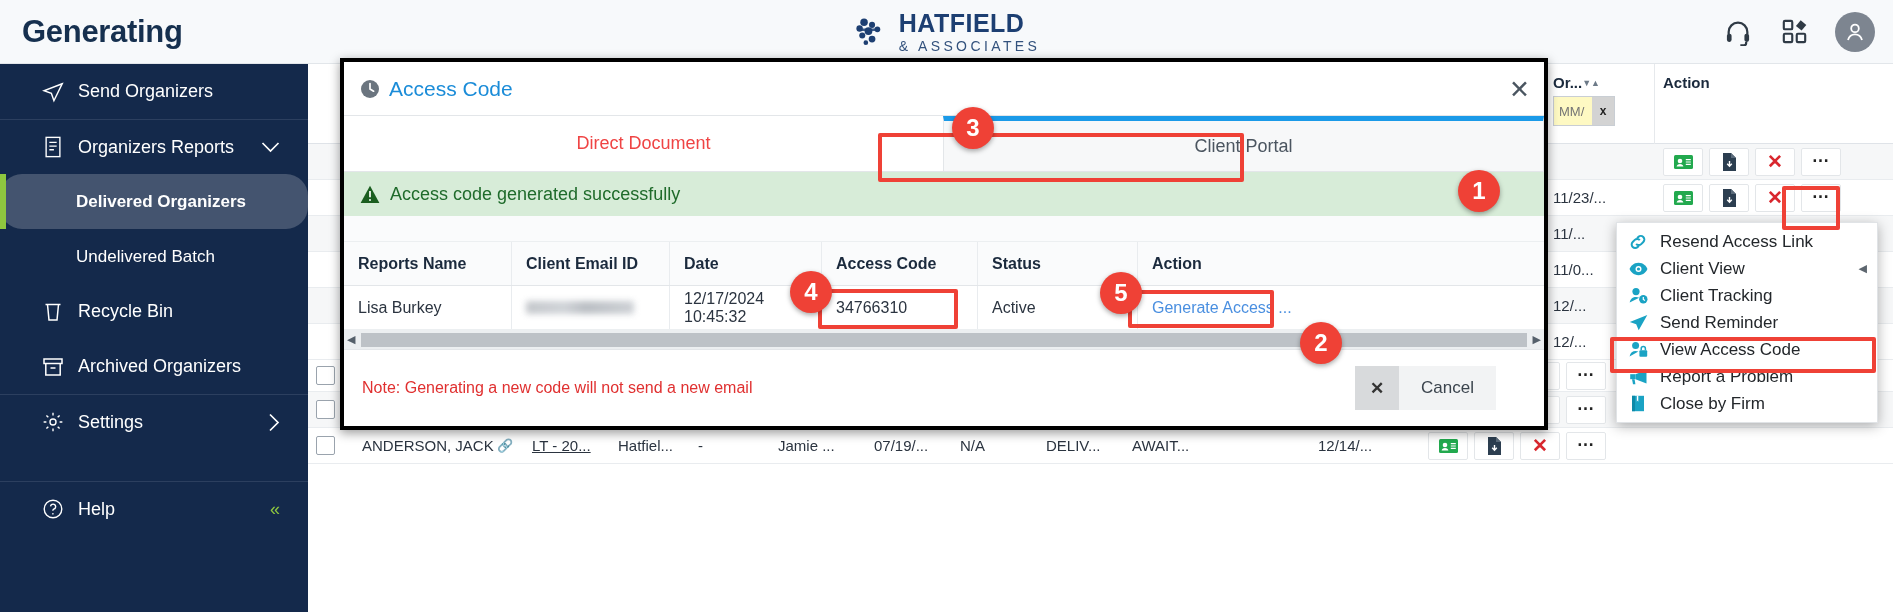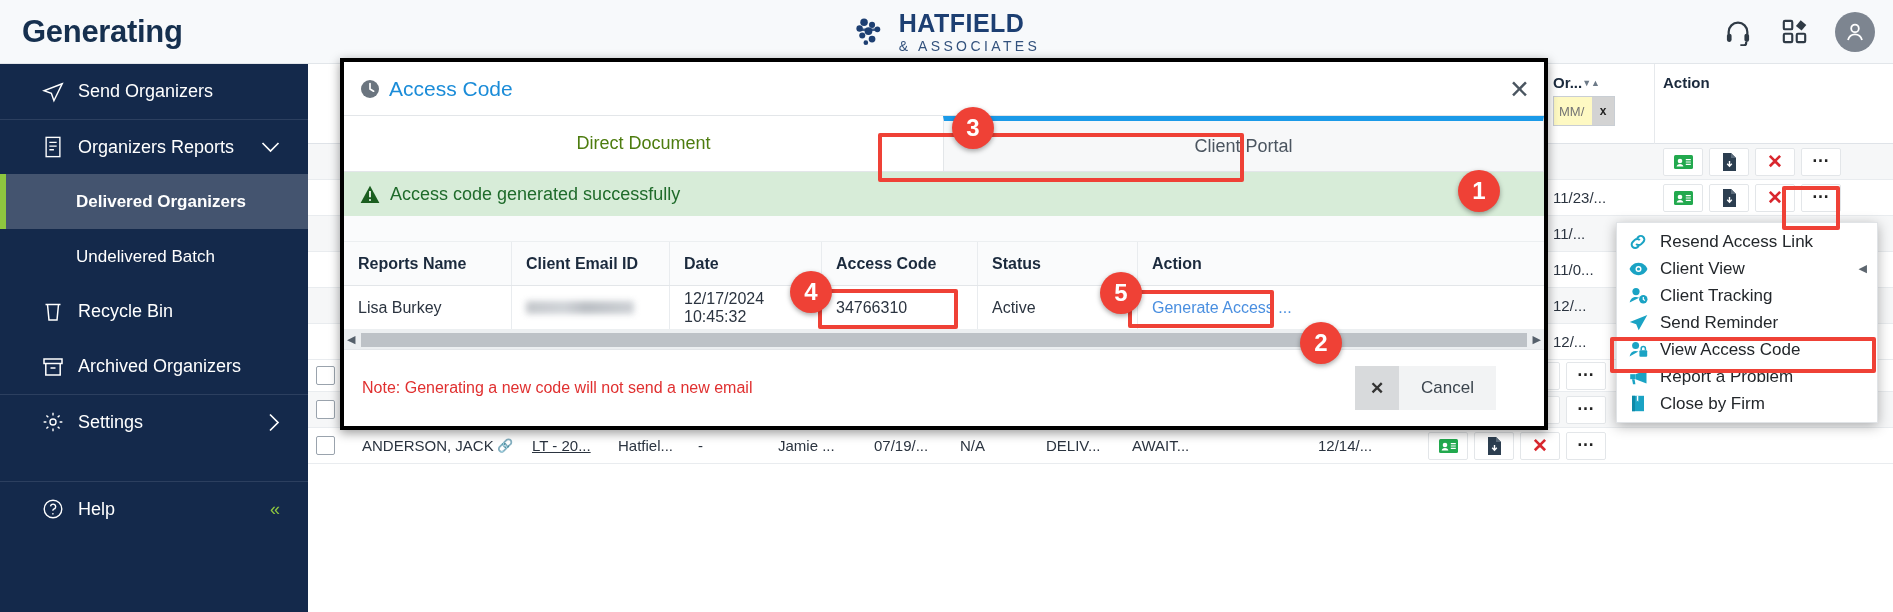--- a/index.html
+++ b/index.html
@@ -42,21 +42,21 @@
   .sidebar {
     position: absolute; left: 0; top: 64px; width: 308px; height: 548px;
     background: #14294b; color: #fff;
   }
   .nav-item {
     position: relative; display: flex; align-items: center;
     height: 55px; padding-left: 42px; font-size: 18px; color: #ffffff;
     gap: 14px;
   }
   .nav-item.divider-top { border-top: 1px solid #2c3f5f; }
-  .nav-item.sub { padding-left: 76px; font-size: 17px; }
+  .nav-item.sub { padding-left: 76px; font-size: 17px; border-radius: 22px; }
   .nav-item.active {
     background: #44546f; font-weight: bold;
   }
   .nav-item.active::before {
     content: ""; position: absolute; left: 0; top: 0; width: 6px; height: 100%;
     background: #8ec63f;
   }
   .nav-ico { width: 22px; height: 22px; flex: 0 0 22px; display: flex; align-items: center; justify-content: center; }
   .nav-chev { position: absolute; right: 28px; color: #fff; font-size: 15px; display: flex; }
   .nav-chev.green { color: #8ec63f; font-size: 18px; }
@@ -121,21 +121,21 @@
     display: flex; align-items: center; gap: 9px; color: #1b8cd8; font-size: 21px;
   }
   .clock-ico { color: #5a6570; display: flex; }
   .modal-close {
     position: absolute; right: 14px; top: 50%; transform: translateY(-50%);
     font-size: 25px; color: #4a5560; line-height: 1; font-weight: 300;
   }
   .tabs { display: flex; height: 56px; border-bottom: 1px solid #e3e6e9; }
   .tab {
     flex: 1; display: flex; align-items: center; justify-content: center;
-    font-size: 18px; color: #4d7c0f; background: #fff;
+    font-size: 18px; color: #ef4444; background: #fff;
   }
   .tab.active {
     color: #4b5560; background: #f7f8f9; border-top: 5px solid #1b9ae8;
     border-left: 1px solid #e3e6e9; border-right: 1px solid #e3e6e9;
   }
   .alertbar {
     background: #d7ecd8; height: 44px; display: flex; align-items: center;
     gap: 10px; padding-left: 16px; color: #1f6b2b; font-size: 18px;
   }
   .warn-ico { color: #1b5e20; display: flex; }

